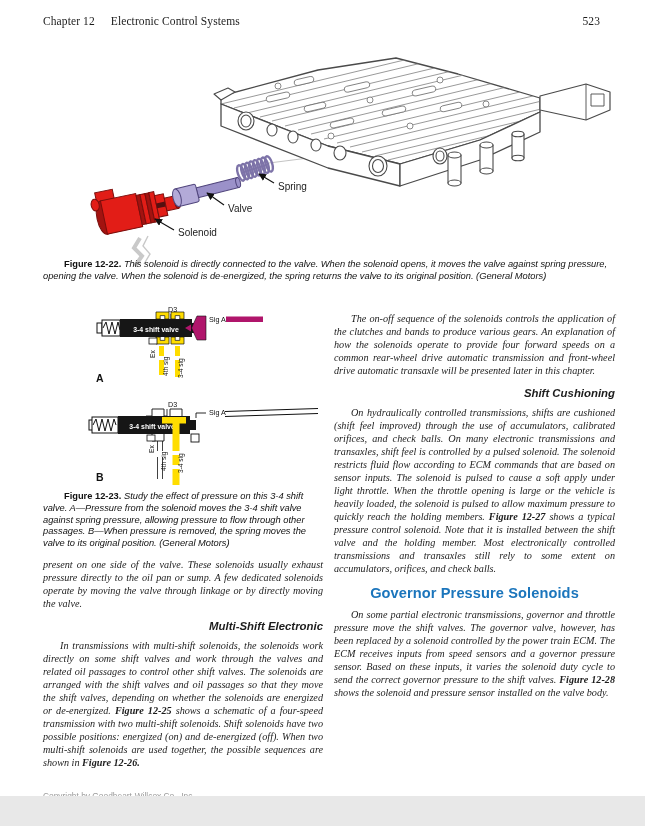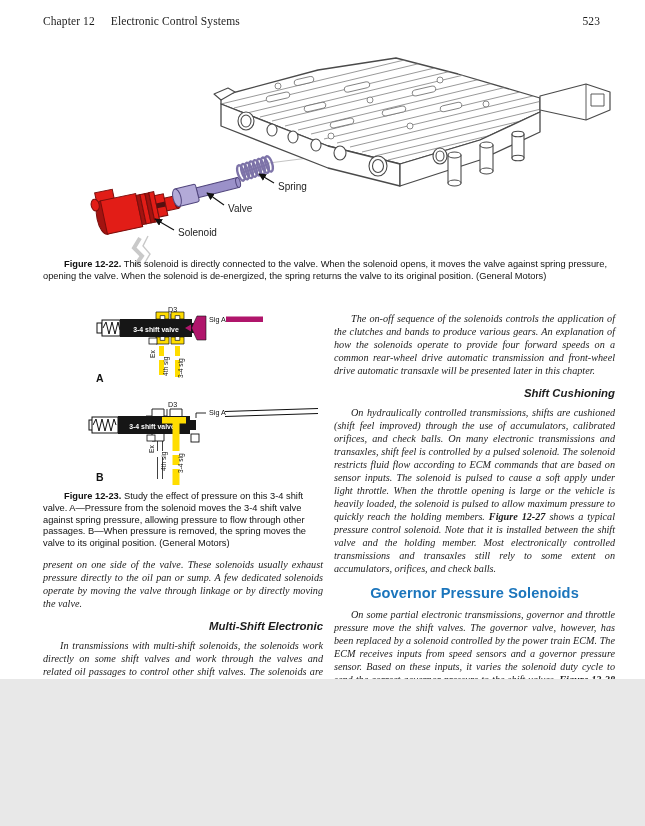--- a/index.html
+++ b/index.html
@@ -1,23 +1,23 @@
 <!DOCTYPE html>
 <html><head>
 <meta charset="utf-8">
 <style>
   html,body{margin:0;padding:0;background:#e8e8e8;}
-  .page{position:relative;width:645px;height:679px;background:#ffffff;margin:0 auto;
+  .page{position:relative;width:645px;height:796px;background:#ffffff;margin:0 auto;
         font-family:"Liberation Serif",serif;color:#1c1c1c;overflow:hidden;}
   .hdr{position:absolute;top:15px;left:43px;right:45px;display:flex;justify-content:space-between;
        font-size:11.5px;letter-spacing:.1px;}
   .hdr .chap{margin-right:16px;}
   .cap{position:absolute;font-family:"Liberation Sans",sans-serif;font-size:9.3px;line-height:11.8px;color:#111;text-align:left;}
   .cap b{font-style:normal;padding-left:21px;}
-  .cap .it{}
+  .cap .it{font-style:italic;}
   .col{position:absolute;font-size:10.2px;line-height:13px;text-align:justify;}
   .col p{margin:0 0 0 0;font-style:italic;}
   .col p.indent{text-indent:17px;}
   .subhead{font-family:"Liberation Sans",sans-serif;font-weight:bold;font-style:italic;
            font-size:11.4px;margin:10px 0 6px 0;text-align:right;}
   .bluehead{font-family:"Liberation Sans",sans-serif;font-weight:bold;font-size:14.6px;
             color:var(--accent_blue,#1b75bc);margin:12px 0 8px 0;text-align:center;letter-spacing:.1px;}
   .footer{position:absolute;left:43px;top:791px;font-family:"Liberation Sans",sans-serif;
           font-size:8.4px;color:#9b9b9b;}
   svg{position:absolute;overflow:visible;}

